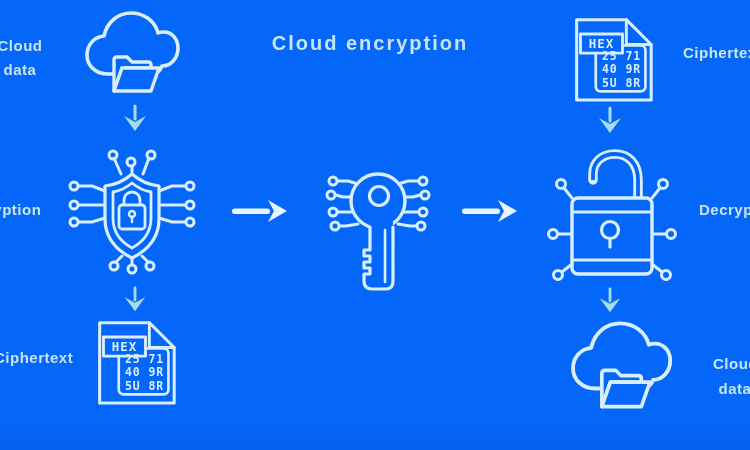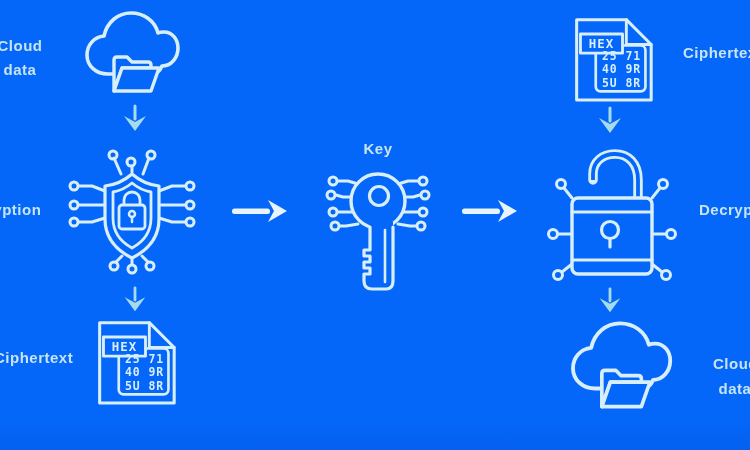--- a/index.html
+++ b/index.html
@@ -50,20 +50,21 @@
   svg.arrow-right *{fill:var(--arrow);stroke:none;}
   svg.arrow-down .shaft{stroke:var(--down-arrow);fill:none;stroke-linecap:round;}
   svg.arrow-down .head{fill:var(--down-arrow);stroke:none;}
 </style>
 </head>
 <body>
 
 <div id="canvas">
 
   <div id="title">
+    <div>Cloud encryption</div>
   </div>
 
   <div class="label two-line" style="left:-10px;top:34px;width:60px;">
     <div>Cloud</div>
     <div>data</div>
   </div>
 
   <svg class="icon" style="left:82px;top:8px;" width="98" height="88" viewBox="0 0 98 88">
     <path class="bgfill" stroke-width="3.6" d="M 26 66 C 14 66 5 58 5 47 C 5 37 12 29 22 28 C 25 14 36 5 49 5 C 62 5 73 13 76 25 C 78 24 80 24 82 24 C 90 24 96 31 96 40 C 96 50 89 58 80 58 C 78 63 74 66 69 66 Z"></path>
     <path class="bgfill" stroke-width="3.4" d="M 32 83 L 32 52 Q 32 49 35 49 L 45 49 L 50 54 L 66 54 Q 69 54 69 57 L 69 60 L 40 60 Z"></path>
@@ -136,21 +137,20 @@
 
   <svg class="arrow-right" style="position:absolute;left:231px;top:198px;" width="58" height="26" viewBox="0 0 58 26">
     <rect x="1" y="10.5" width="38" height="5.5" rx="2.5"></rect>
     <path d="M 37 2 L 56 13 L 37 24 L 43 13 Z"></path>
   </svg>
   <svg class="arrow-right" style="position:absolute;left:461px;top:198px;" width="58" height="26" viewBox="0 0 58 26">
     <rect x="1" y="10.5" width="38" height="5.5" rx="2.5"></rect>
     <path d="M 37 2 L 56 13 L 37 24 L 43 13 Z"></path>
   </svg>
 
-  <div class="label" style="left:338px;top:140px;width:80px;text-align:center;">Key</div>
 
   <svg class="icon" style="left:318px;top:164px;" width="122" height="132" viewBox="0 0 122 132">
 
     <path stroke-width="3" d="M 40 20 L 30 17 H 20"></path>
       <circle stroke-width="3" cx="15" cy="17" r="4"></circle>
     <path stroke-width="3" d="M 36 33 H 25 L 18 31"></path>
       <circle stroke-width="3" cx="13" cy="31" r="4"></circle>
     <path stroke-width="3" d="M 34 48 H 20"></path>
       <circle stroke-width="3" cx="15" cy="48" r="4"></circle>
     <path stroke-width="3" d="M 40 60 L 28 62 H 22"></path>

